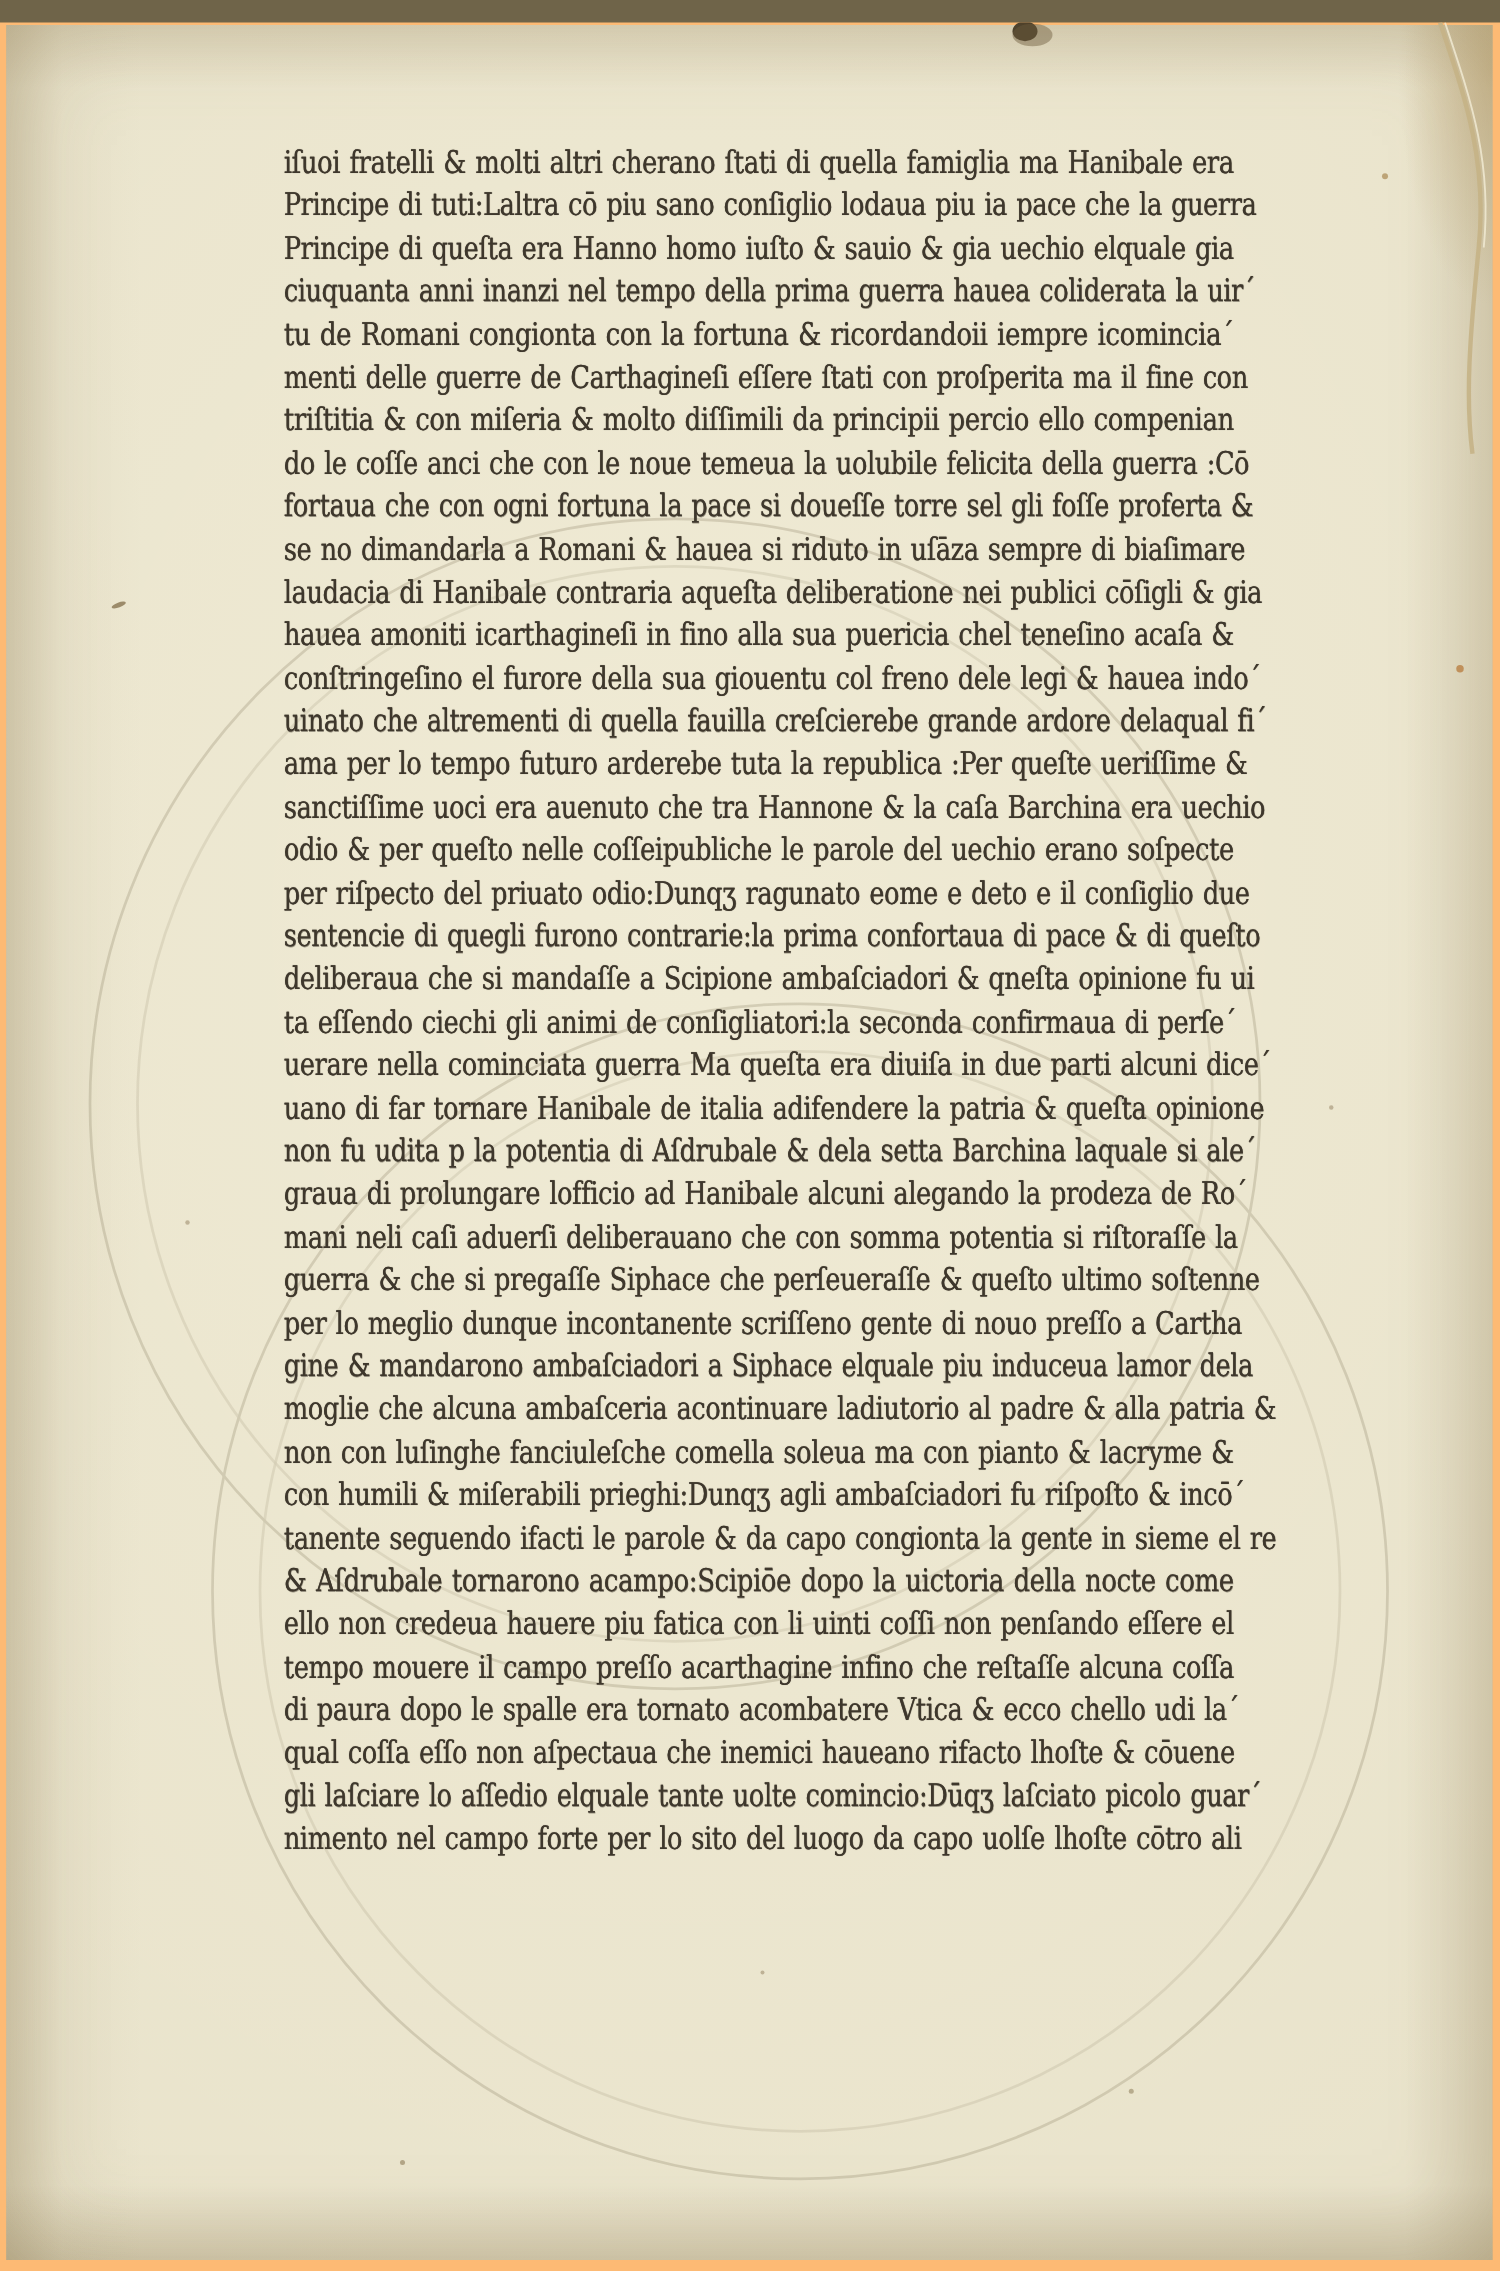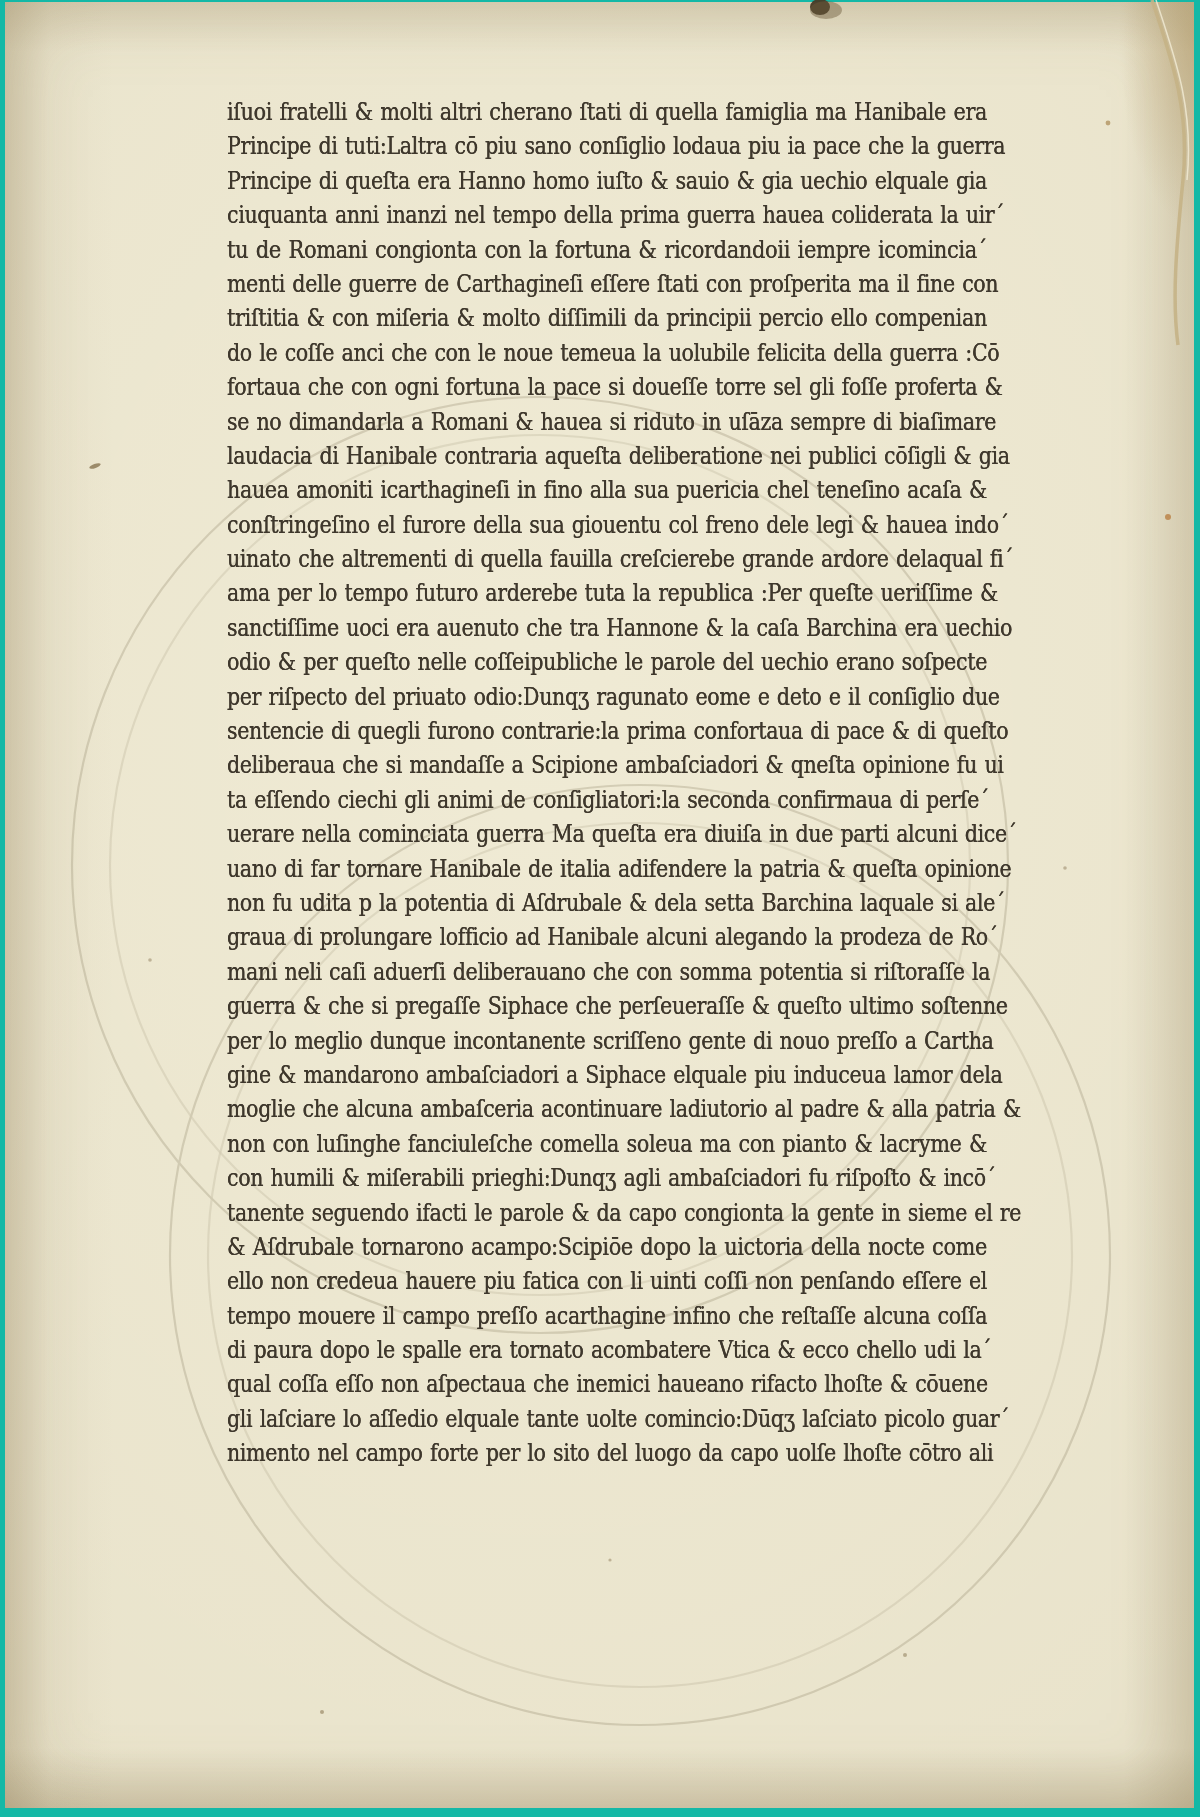--- a/index.html
+++ b/index.html
@@ -2,21 +2,21 @@
 <html><head>
 <meta charset="utf-8">
 <style>
   html,body{margin:0;padding:0;}
   body{
     width:1200px;height:1817px;
     background:#6f6449;
     font-family:"DejaVu Serif","Liberation Serif",serif;
     position:relative;overflow:hidden;
   }
-  .scan{position:absolute;inset:0;background:#14b8a6;}
+  .scan{position:absolute;inset:0;background:#fdba74;margin-top:18px;}
   .paper{
     position:absolute;left:5px;top:2px;right:6px;bottom:9px;
     background:
       radial-gradient(ellipse 140% 120% at 45% 40%, rgba(255,252,235,.30), rgba(0,0,0,0) 60%),
       linear-gradient(90deg, rgba(120,100,60,.22) 0, rgba(120,100,60,.05) 45px, rgba(0,0,0,0) 110px),
       linear-gradient(270deg, rgba(120,100,60,.16) 0, rgba(0,0,0,0) 70px),
       linear-gradient(0deg, rgba(115,95,55,.20) 0, rgba(0,0,0,0) 60px),
       linear-gradient(180deg, rgba(115,95,55,.14) 0, rgba(0,0,0,0) 50px),
       #e9e3cb;
     box-shadow:inset 0 0 80px rgba(150,128,82,.28);

